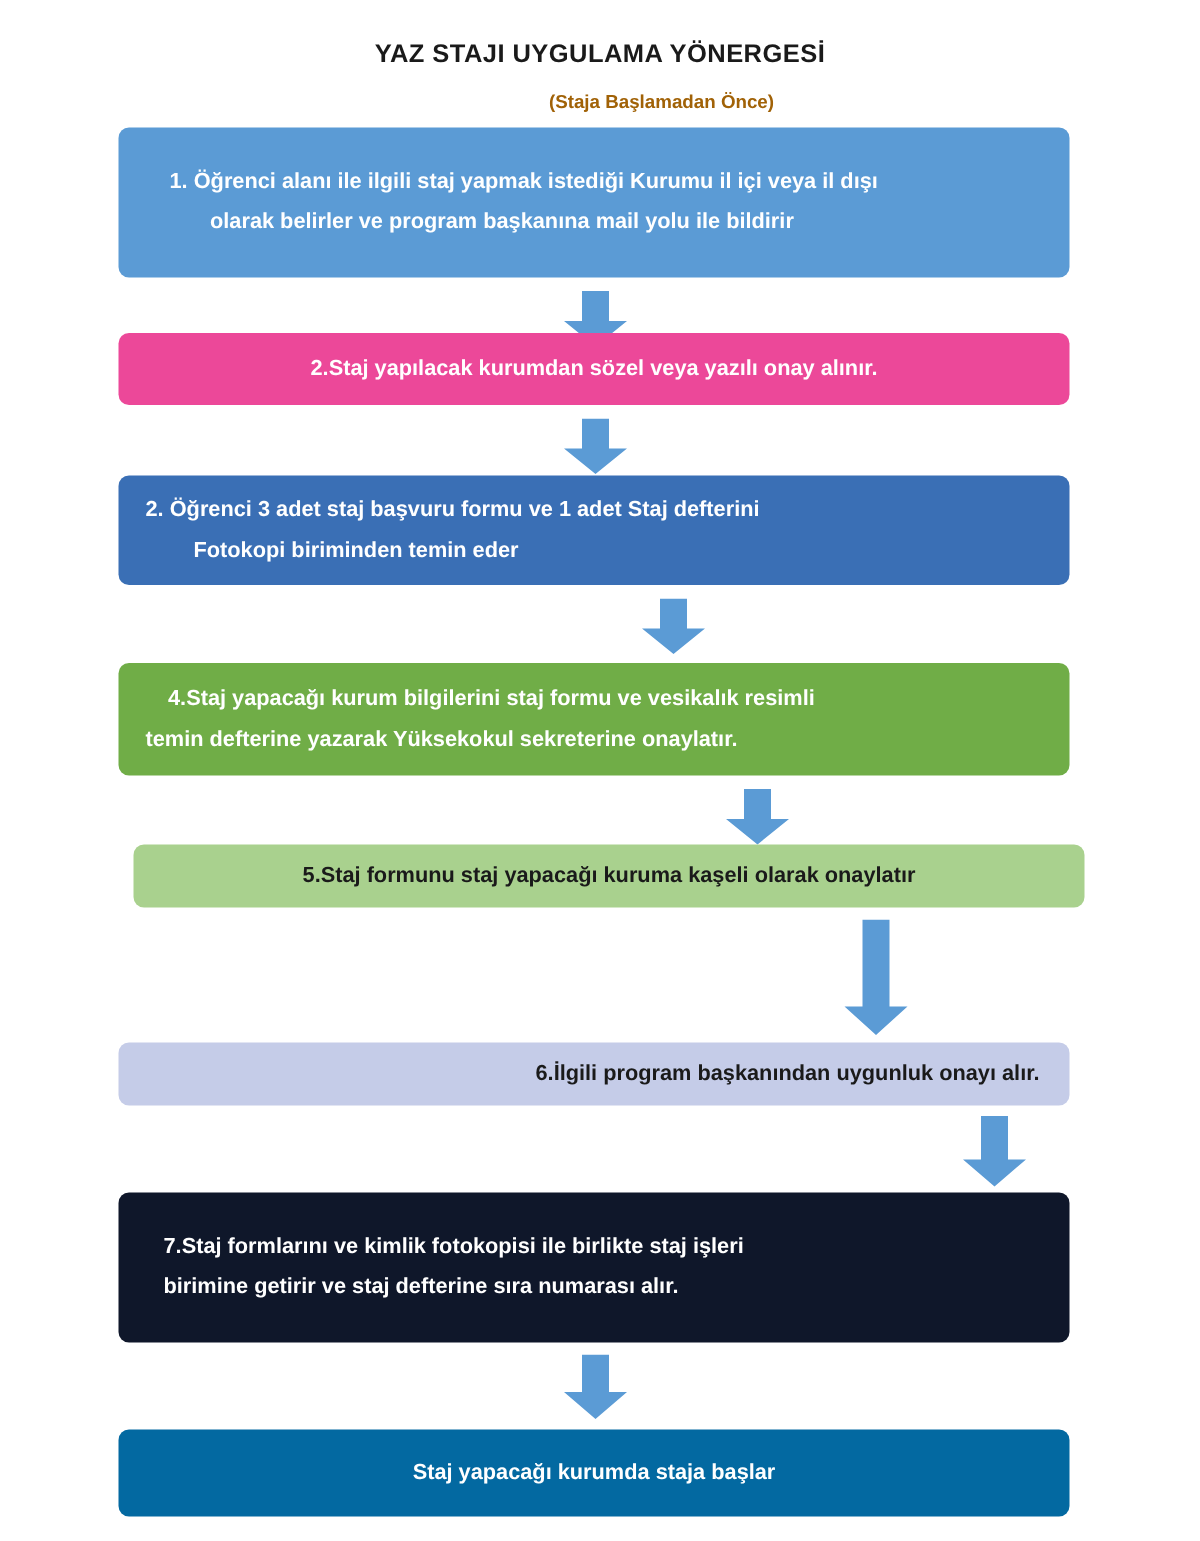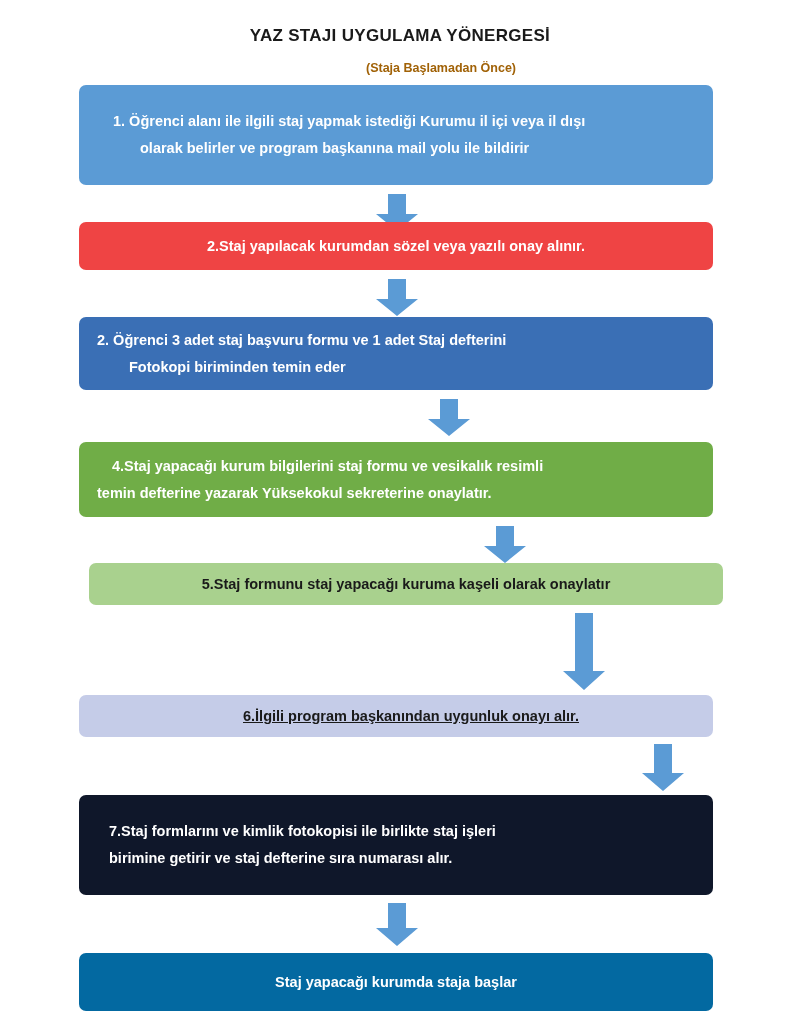--- a/index.html
+++ b/index.html
@@ -76,21 +76,21 @@
     <span class="line">1.  Öğrenci alanı ile ilgili staj yapmak istediği Kurumu il içi veya il dışı</span>
     <span class="line" style="padding-left:27px;">olarak belirler ve program başkanına mail yolu ile bildirir</span>
   </div>
 
   <div class="arrow" style="left:375px; top:194px;">
     <svg width="44" height="38" viewBox="0 0 44 38">
       <polygon points="13,0 31,0 31,20 43,20 22,37 1,20 13,20" fill="#5b9bd5"></polygon>
     </svg>
   </div>
 
-  <div class="flow-box" style="left:79px; top:222px; width:634px; height:48px; background:#ef4444; color:#ffffff; text-align:center;">
+  <div class="flow-box" style="left:79px; top:222px; width:634px; height:48px; background:#ec4899; color:#ffffff; text-align:center;">
     <span class="line">2.Staj yapılacak kurumdan sözel veya yazılı onay alınır.</span>
   </div>
 
   <div class="arrow" style="left:375px; top:279px;">
     <svg width="44" height="38" viewBox="0 0 44 38">
       <polygon points="13,0 31,0 31,20 43,20 22,37 1,20 13,20" fill="#5b9bd5"></polygon>
     </svg>
   </div>
 
   <div class="flow-box" style="left:79px; top:317px; width:634px; height:73px; background:#3a6fb5; color:#ffffff; text-align:left; padding-left:18px;">
@@ -118,21 +118,21 @@
   <div class="flow-box" style="left:89px; top:563px; width:634px; height:42px; background:#a9d18e; color:#1a1a1a; text-align:center;">
     <span class="line">5.Staj formunu staj yapacağı kuruma kaşeli olarak onaylatır</span>
   </div>
 
   <div class="arrow" style="left:562px; top:613px;">
     <svg width="44" height="78" viewBox="0 0 44 78">
       <polygon points="13,0 31,0 31,58 43,58 22,77 1,58 13,58" fill="#5b9bd5"></polygon>
     </svg>
   </div>
 
-  <div class="flow-box" style="left:79px; top:695px; width:634px; height:42px; background:#c5cce8; color:#1a1a1a; text-align:center; padding-left:50px;text-decoration:underline;">
+  <div class="flow-box" style="left:79px; top:695px; width:634px; height:42px; background:#c5cce8; color:#1a1a1a; text-align:right; padding-left:50px;">
     <span class="line">6.İlgili program başkanından uygunluk onayı alır.</span>
   </div>
 
   <div class="arrow" style="left:641px; top:744px;">
     <svg width="44" height="48" viewBox="0 0 44 48">
       <polygon points="13,0 31,0 31,29 43,29 22,47 1,29 13,29" fill="#5b9bd5"></polygon>
     </svg>
   </div>
 
   <div class="flow-box" style="left:79px; top:795px; width:634px; height:100px; background:#0f172a; color:#ffffff; text-align:left; padding-left:30px;">

